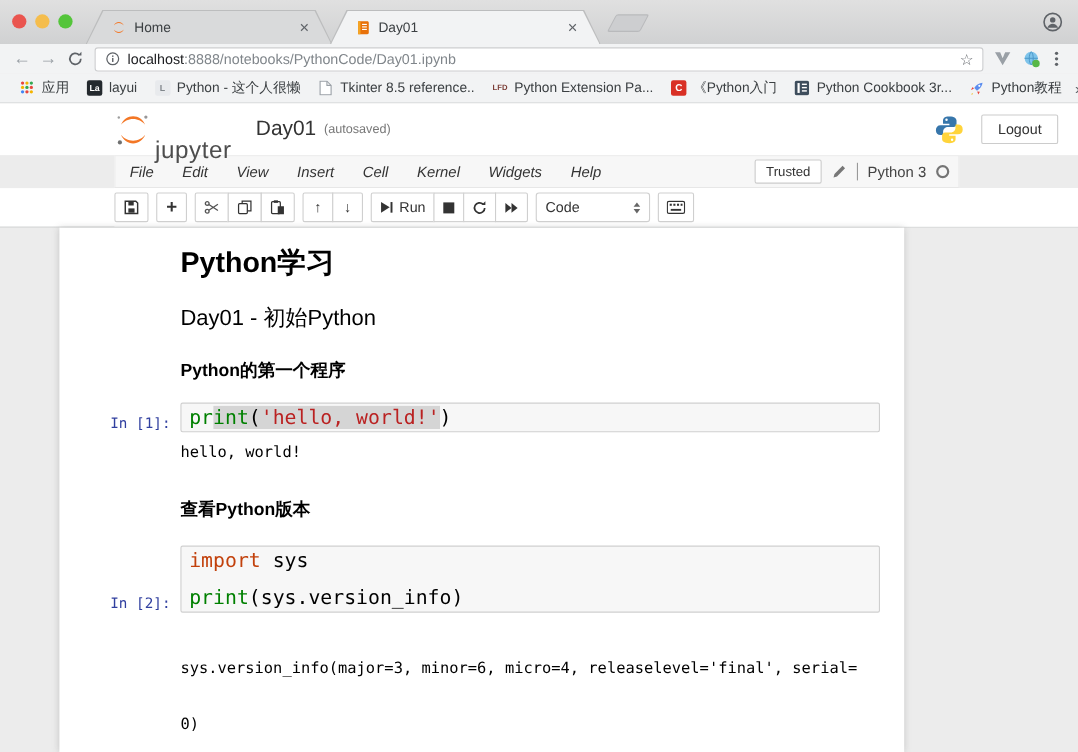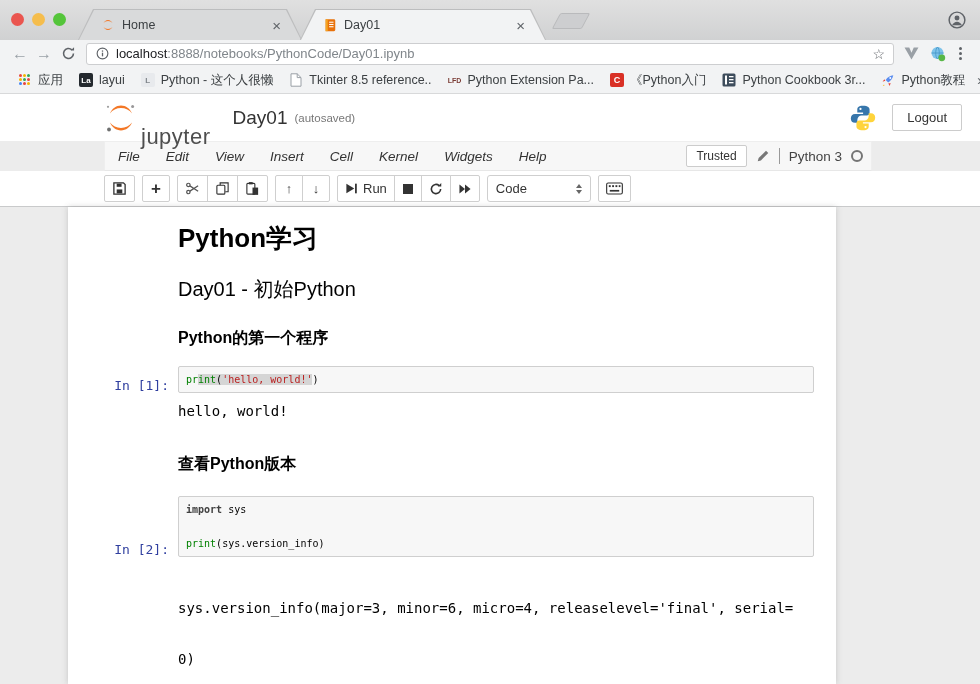--- a/index.html
+++ b/index.html
@@ -73,29 +73,29 @@
   .btn-group .btn:first-child { border-radius:2px 0 0 2px; margin-left:0; }
   .btn-group .btn:last-child { border-radius:0 2px 2px 0; }
   .run-label { margin-left:5px; }
   .cell-type { width:104px; height:27px; border:1px solid #cfcfcf; border-radius:3px; background:#fff; display:flex; align-items:center; padding:0 8px; font-size:13px; color:#333; }
   .updown { margin-left:auto; display:flex; flex-direction:column; gap:2px; }
   .tri-up { width:0; height:0; border-left:3.5px solid transparent; border-right:3.5px solid transparent; border-bottom:4.5px solid #666; }
   .tri-down { width:0; height:0; border-left:3.5px solid transparent; border-right:3.5px solid transparent; border-top:4.5px solid #666; }
 
   
   .nb-area { height:477px; background:#ececec; }
-  .nb-container { margin-left:68px; width:768px; height:100%; background:#fff; box-shadow:0 0 6px rgba(80,80,80,0.25); padding-top:16px; overflow:hidden; }
+  .nb-container { margin-left:54px; width:768px; height:100%; background:#fff; box-shadow:0 0 6px rgba(80,80,80,0.25); padding-top:16px; overflow:hidden; }
   .md { margin-left:110px; margin-right:22px; color:#000; }
   h1.md { font-size:26px; line-height:30px; margin-bottom:24px; font-weight:bold; }
   h2.md { font-size:20px; line-height:24px; margin-bottom:27px; font-weight:normal; }
   h3.md { font-size:16px; line-height:20px; font-weight:bold; }
   .cellrow { display:flex; align-items:flex-end; }
   .prompt { width:110px; flex:0 0 110px; text-align:right; padding-right:9px; font-family:"DejaVu Sans Mono", monospace; font-size:13px; color:#303f9f; padding-top:6px; white-space:nowrap; }
-  .input-box { flex:1; margin-right:22px; background:#f7f7f7; border:1px solid #cfcfcf; border-radius:2px; padding:4px 7px; font-family:"DejaVu Sans Mono", monospace; font-size:10px; line-height:17px; color:#000; }
-  .cm-kw { color:#404040; font-weight:bold; }
+  .input-box { flex:1; margin-right:22px; background:#f7f7f7; border:1px solid #cfcfcf; border-radius:2px; padding:4px 7px; font-family:"DejaVu Sans Mono", monospace; font-size:18px; line-height:17px; color:#000; }
+  .cm-kw { color:#c2410c; font-weight:normal; }
   .cm-builtin { color:#008000; }
   .cm-str { color:#ba2121; }
   .sel { background:#d5d5d5; }
   .outrow { display:flex; margin-top:10px; }
   .outrow .oprompt { width:110px; flex:0 0 110px; }
   .output { font-family:"DejaVu Sans Mono", monospace; font-size:14px; line-height:17px; color:#000; margin-right:22px; white-space:pre; }
   .gap34 { height:34px; } .gap18 { height:18px; } .gap22 { height:22px; }
 
   svg { display:block; }
 </style>

